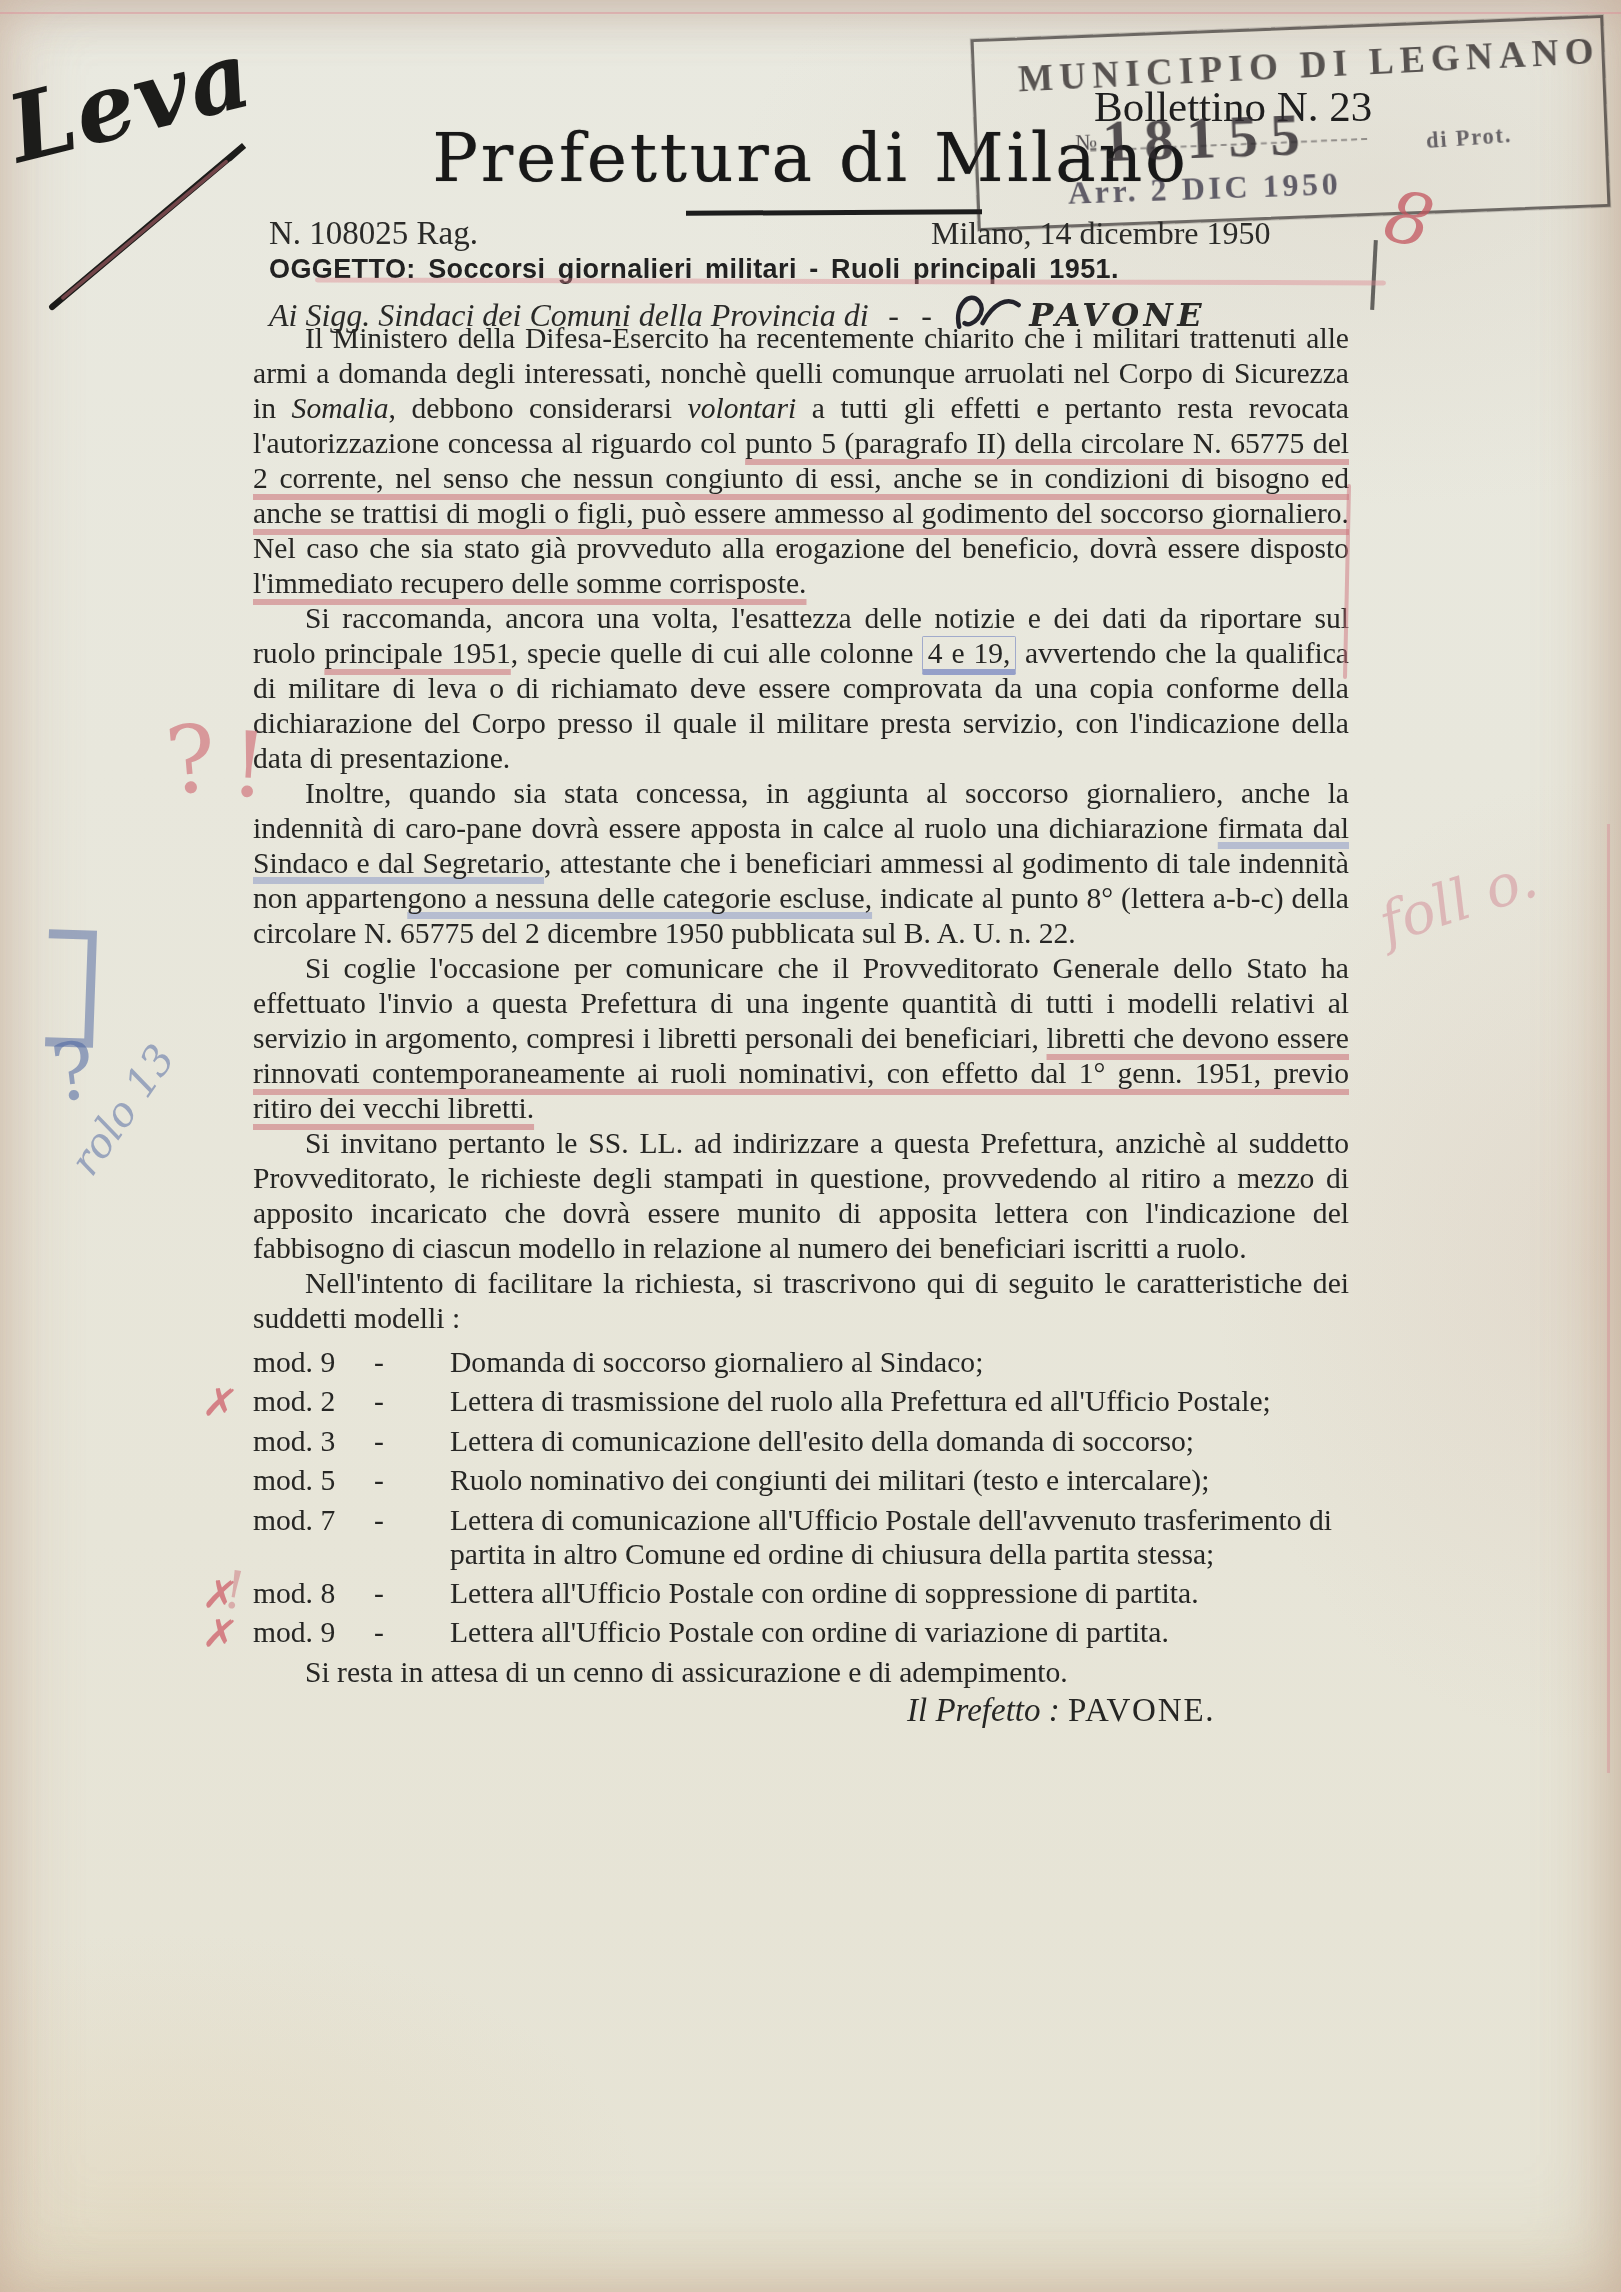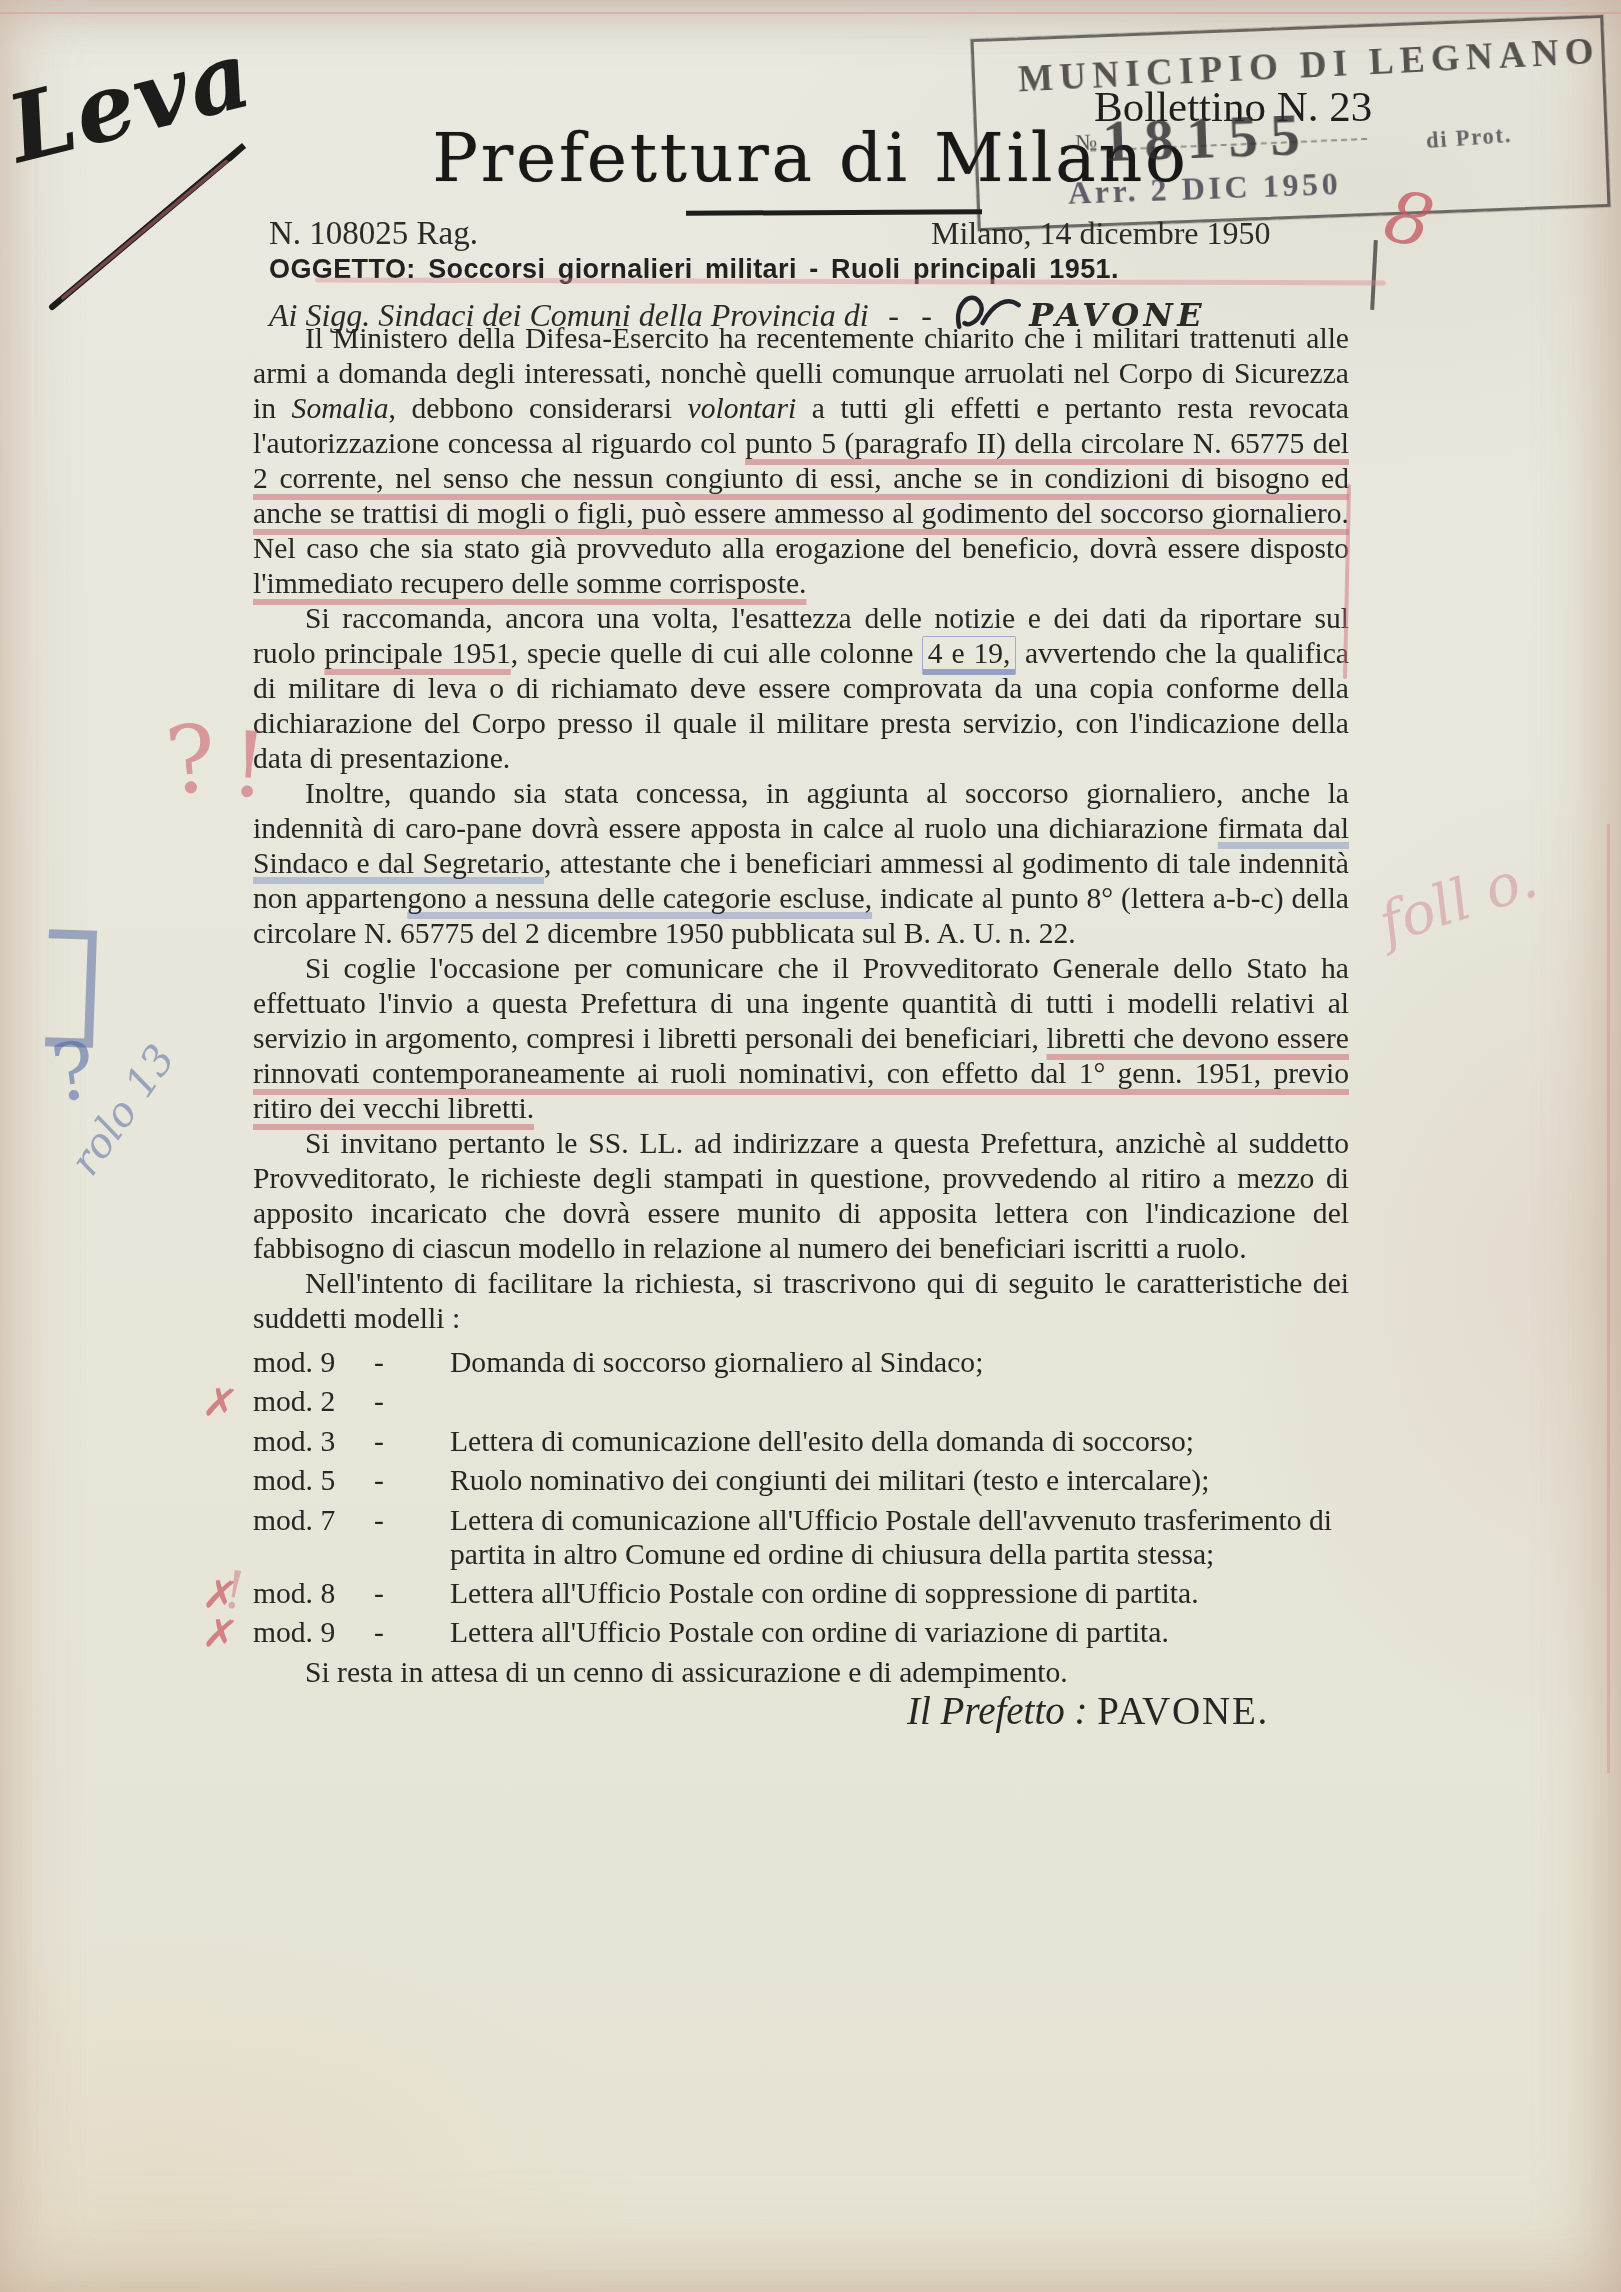--- a/index.html
+++ b/index.html
@@ -82,21 +82,21 @@
   
   .mod-list{margin-top:9px; line-height:34px;}
   .mod-row{display:flex; align-items:flex-start; margin:0 0 5.4px; position:relative; text-align:left;}
   .mod-label{flex:0 0 121px;}
   .mod-dash{flex:0 0 76px;}
   .mod-text{flex:1;}
   .xmark{position:absolute; left:-50px; top:1.8px; color:rgba(205,95,105,.75); font-size:41px;
          font-family:"DejaVu Sans", sans-serif; transform:rotate(8deg); font-weight:bold;}
 
   .closing-line{margin:3.6px 0 0; text-indent:52px;}
-  .signature-line{margin:3.6px 0 0; padding-left:654px; font-size:39px;}
+  .signature-line{margin:3.6px 0 0; padding-left:654px; font-size:33px;}
   .sig-role{font-style:italic;}
   .sig-name{letter-spacing:1.8px;}
 
   
   .red-q{left:166px; top:706px; font-size:93px; color:rgba(205,100,110,.6); transform:rotate(-5deg);
          font-family:"DejaVu Serif",serif;}
   .red-excl{left:231px; top:712px; font-size:90px; color:rgba(205,100,110,.6); transform:rotate(4deg);
             font-family:"DejaVu Serif",serif;}
   .blue-bracket{left:47px; top:930px; width:39px; height:99px;
                 border-top:9.9px solid rgba(75,100,160,.5); border-right:9.9px solid rgba(75,100,160,.5);
@@ -170,20 +170,21 @@
     <div class="mod-list">
         <div class="mod-row">
           <span class="mod-label">mod. 9</span>
           <span class="mod-dash">-</span>
           <span class="mod-text">Domanda di soccorso giornaliero al Sindaco;</span>
         </div>
         <div class="mod-row">
           <span class="xmark">✗</span>
           <span class="mod-label">mod. 2</span>
           <span class="mod-dash">-</span>
+          <span class="mod-text">Lettera di trasmissione del ruolo alla Prefettura ed all'Ufficio Postale;</span>
         </div>
         <div class="mod-row">
           <span class="mod-label">mod. 3</span>
           <span class="mod-dash">-</span>
           <span class="mod-text">Lettera di comunicazione dell'esito della domanda di soccorso;</span>
         </div>
         <div class="mod-row">
           <span class="mod-label">mod. 5</span>
           <span class="mod-dash">-</span>
           <span class="mod-text">Ruolo nominativo dei congiunti dei militari (testo e intercalare);</span>

